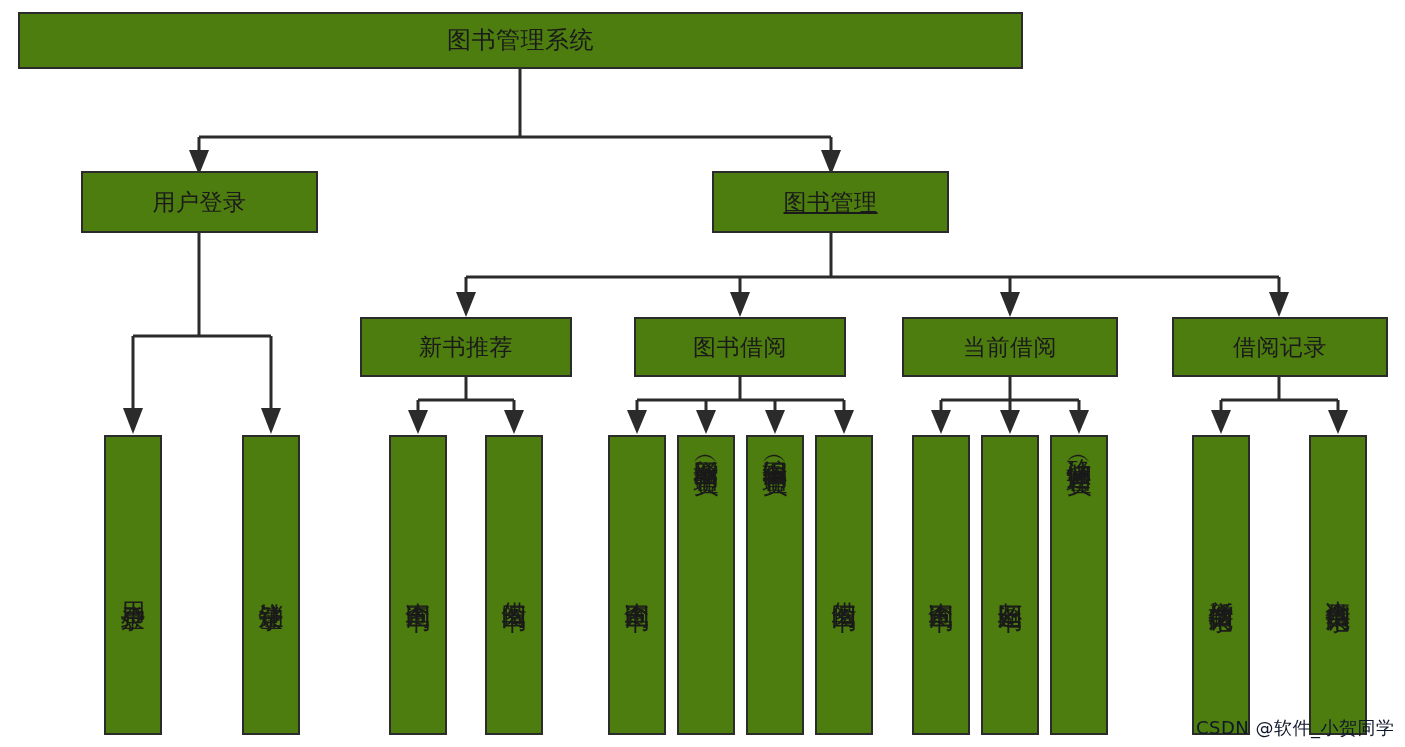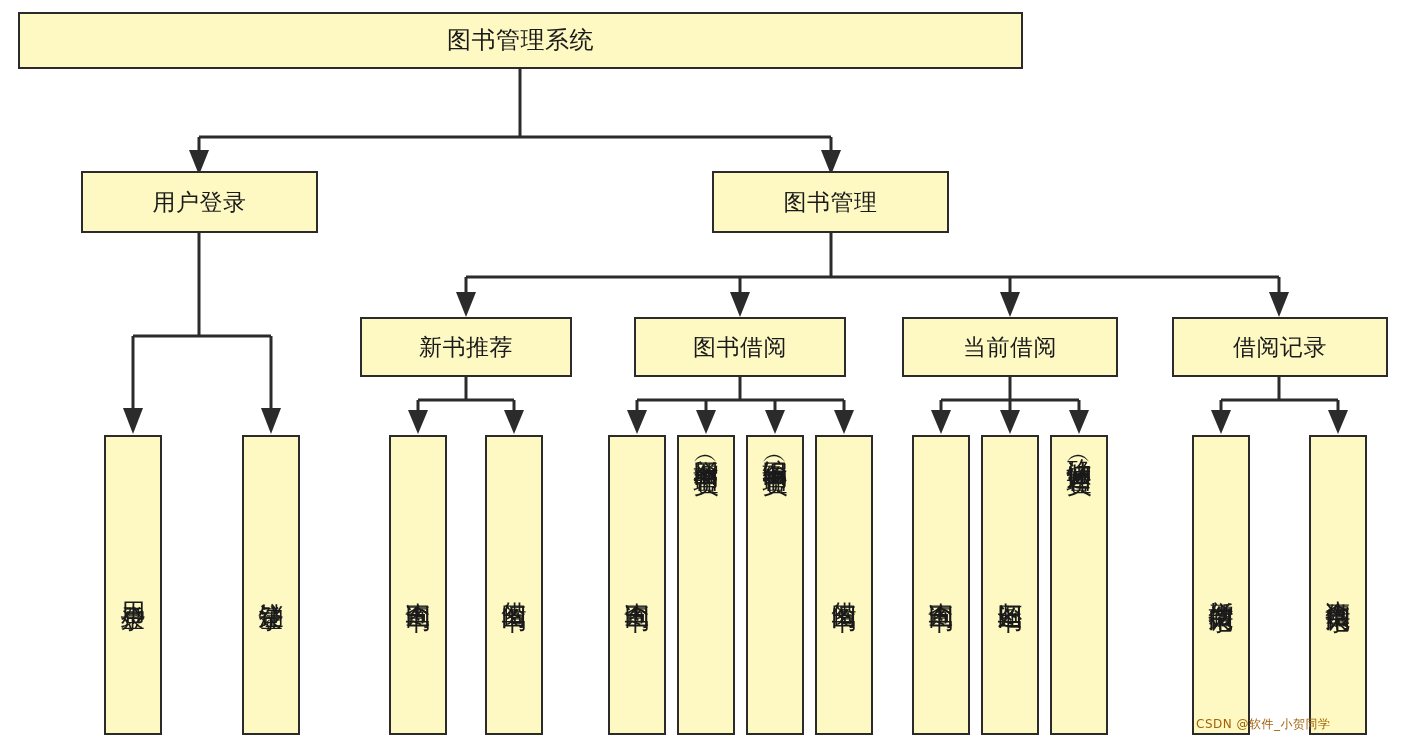--- a/index.html
+++ b/index.html
@@ -21,21 +21,21 @@
     position: absolute;
     left: 0; top: 0;
     width: 1405px;
     height: 747px;
     pointer-events: none;
   }
   .node {
     position: absolute;
     box-sizing: border-box;
     border: 2px solid #2b2b2b;
-    background: #fef9c3;
+    background: #4d7c0f;
     display: flex;
     align-items: center;
     justify-content: center;
     color: #1a1a1a;
   }
   .node .lbl {
     display: block;
     text-align: center;
     line-height: 1.06;
     letter-spacing: 0.5px;
@@ -55,22 +55,22 @@
     font-size: 25px;
     line-height: 1.0;
     letter-spacing: 2px;
     margin: 0 auto;
   }
   .node.vert.centered {
     align-items: center;
   }
   .watermark {
     position: absolute;
-    font-size: 12px;
-    color: #a16207;
+    font-size: 18px;
+    color: #0f172a;
     white-space: nowrap;
     letter-spacing: 0.5px;
   }
 </style>
 </head>
 <body>
 
 <div id="canvas">
 
   <svg class="wires" viewBox="0 0 1405 747">
@@ -147,21 +147,21 @@
   </svg>
 
   <div class="node horiz root" style="left:18px; top:12px; width:1005px; height:57px;">
     <span class="lbl">图书管理系统</span>
   </div>
 
   <div class="node horiz" style="left:81px; top:171px; width:237px; height:62px;">
     <span class="lbl">用户登录</span>
   </div>
 
-  <div class="node horiz" style="left:712px; top:171px; width:237px; height:62px;">
+  <div class="node horiz" style="left:712px; top:171px; width:237px; height:62px;text-decoration:underline;">
     <span class="lbl">图书管理</span>
   </div>
 
   <div class="node horiz" style="left:634px; top:317px; width:212px; height:60px;">
     <span class="lbl">图书借阅</span>
   </div>
 
   <div class="node horiz" style="left:360px; top:317px; width:212px; height:60px;">
     <span class="lbl">新书推荐</span>
   </div>

